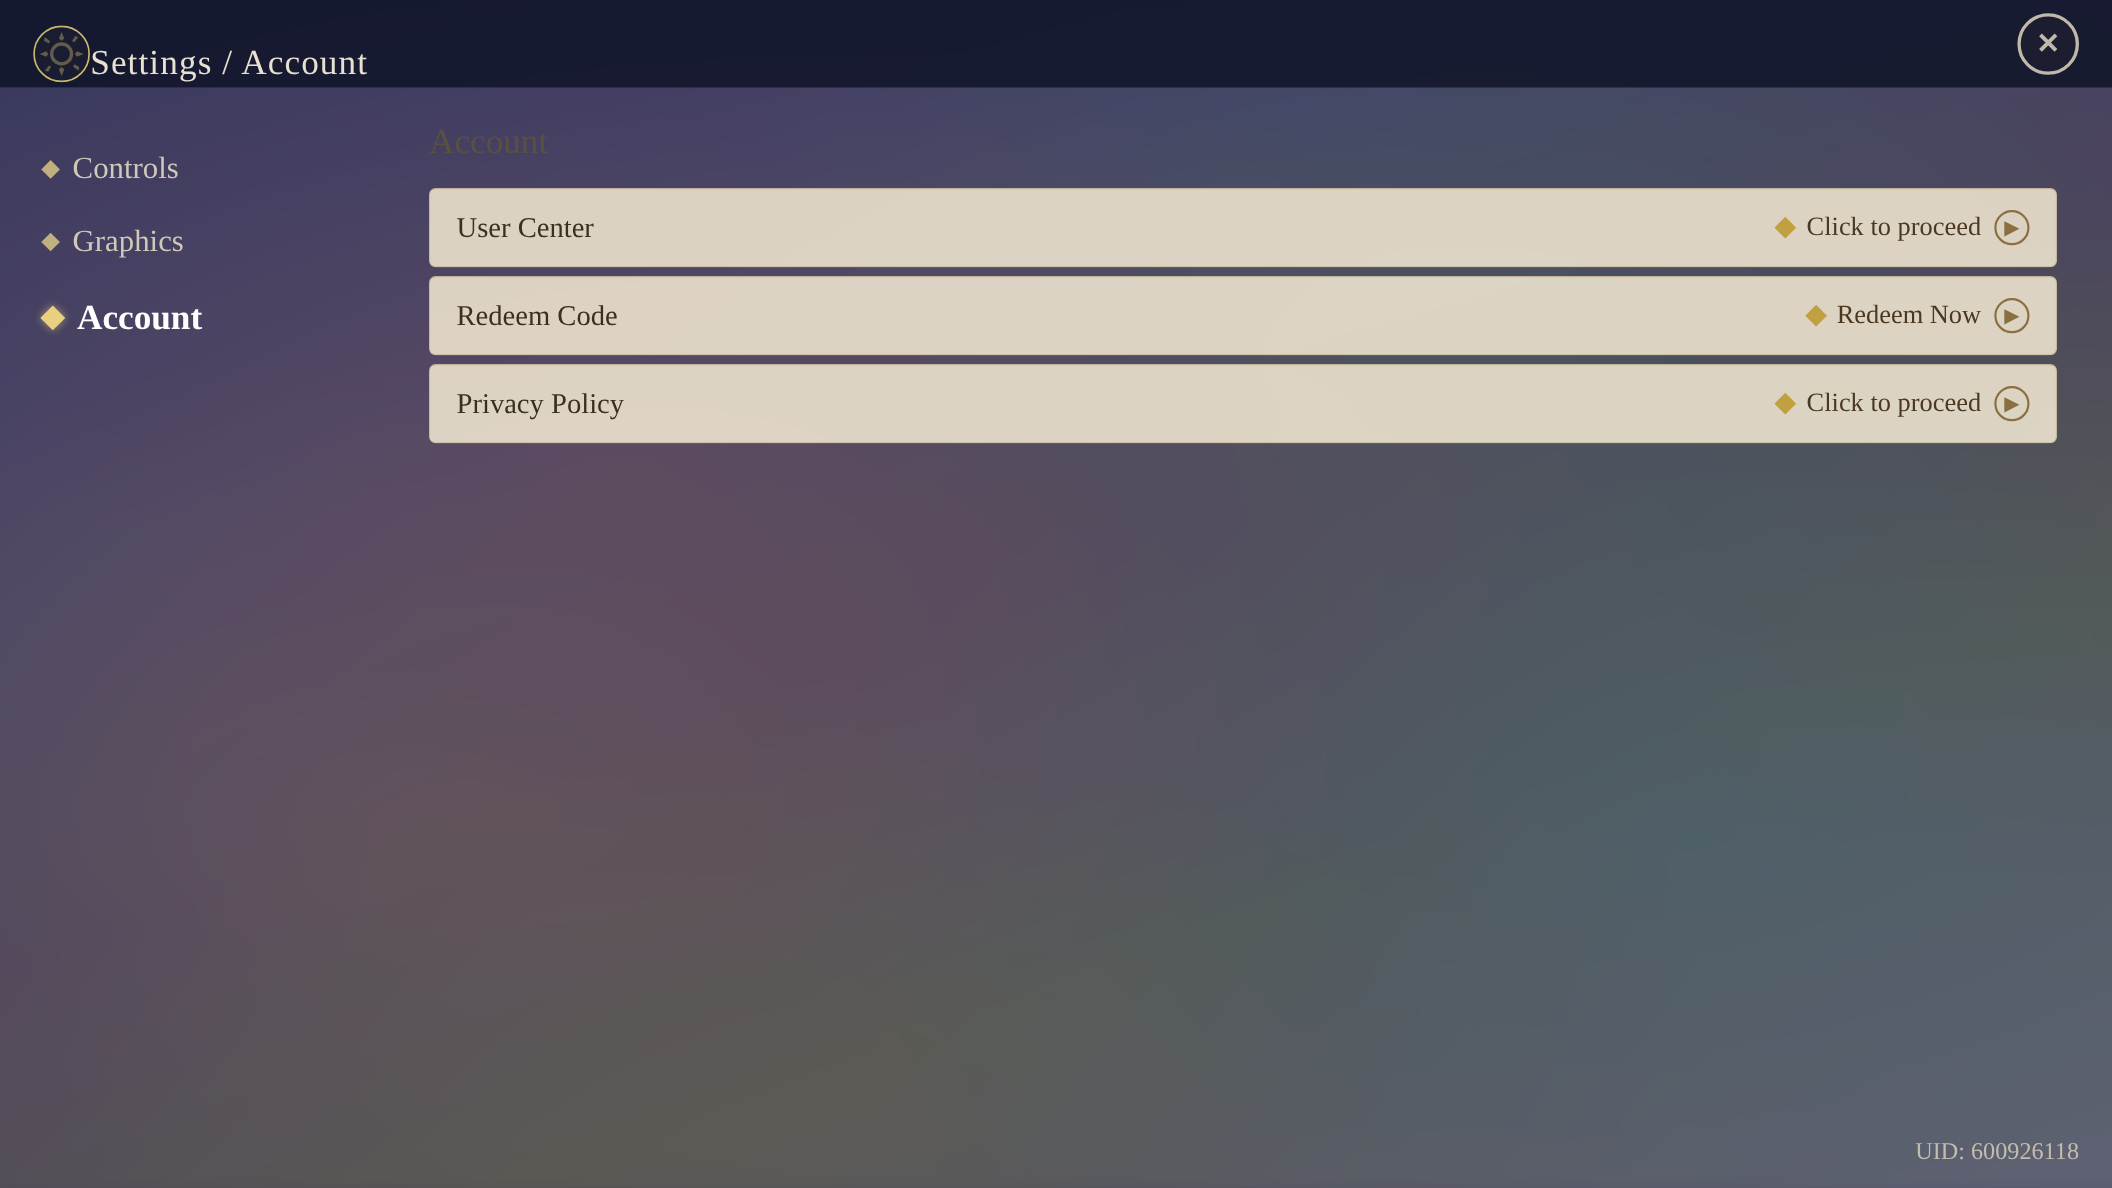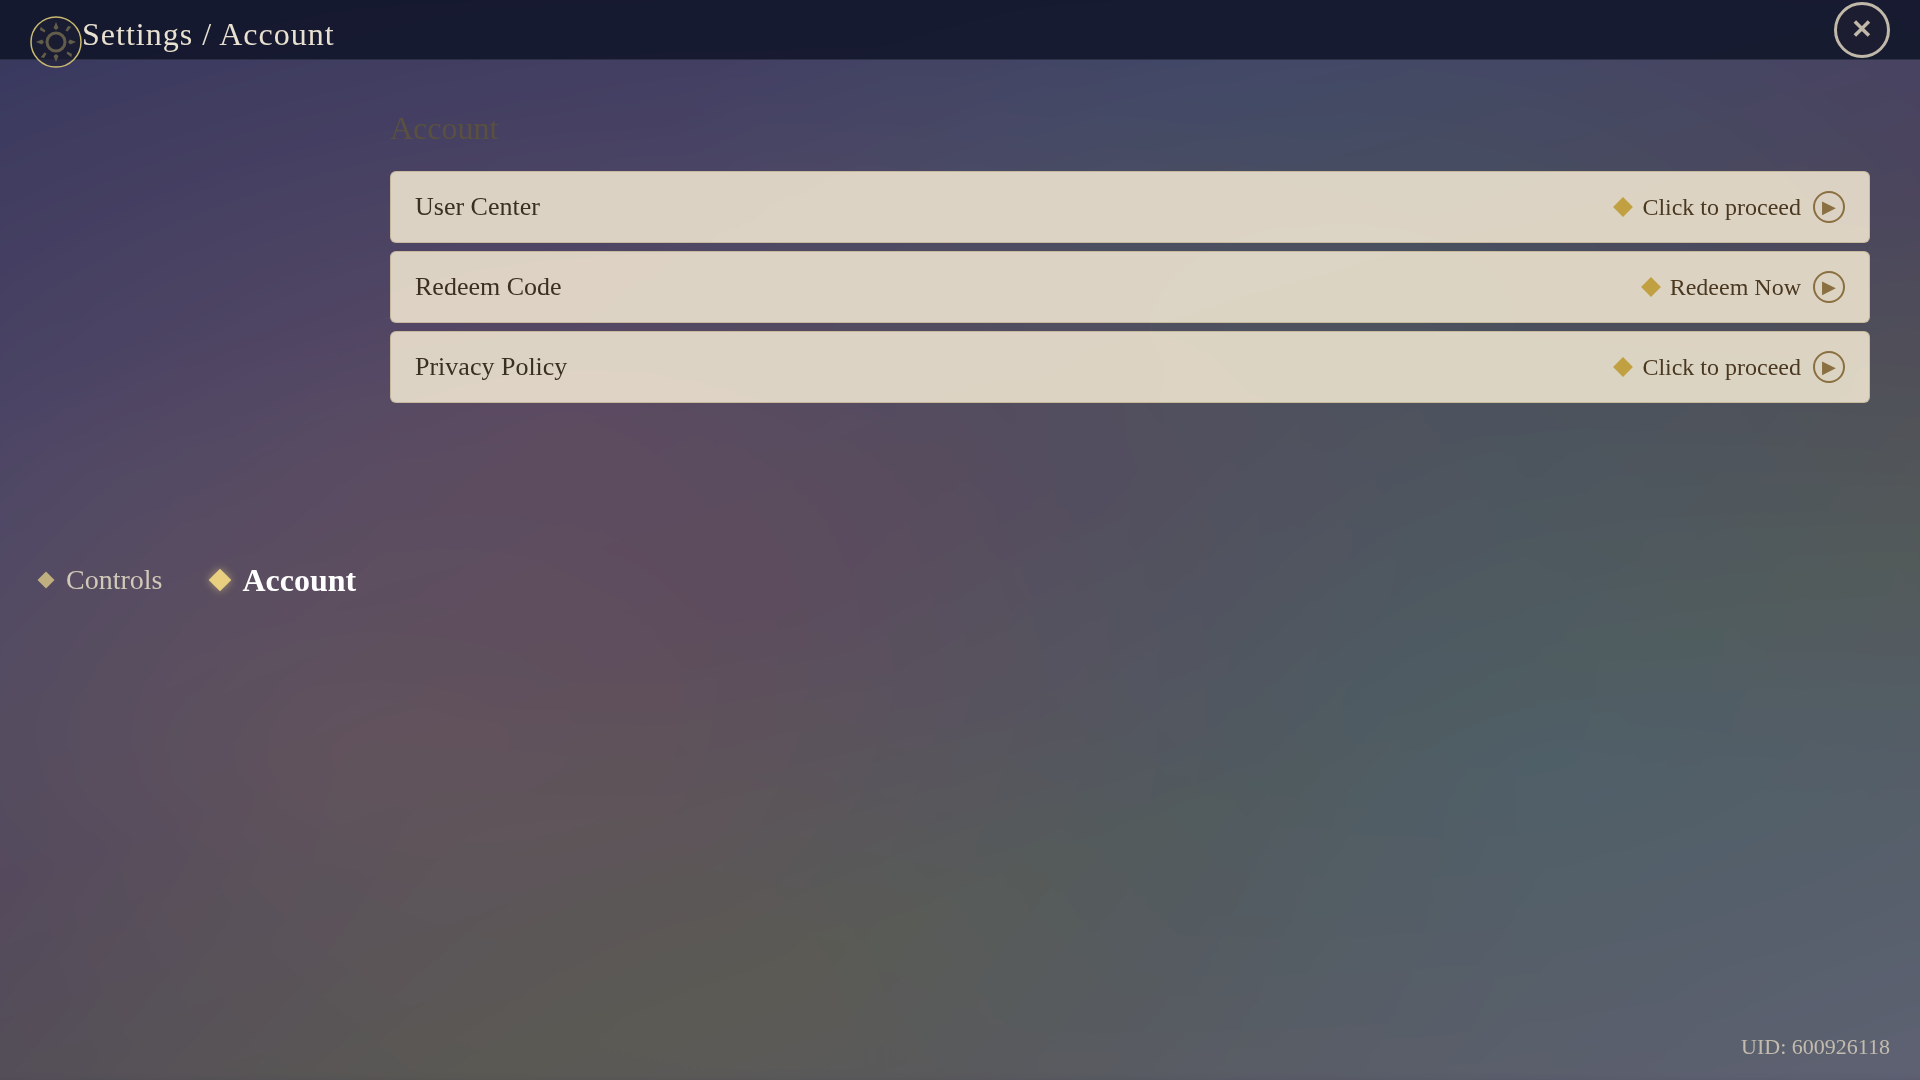--- a/index.html
+++ b/index.html
@@ -33,25 +33,25 @@
       inset: 0;
       background: rgba(20, 20, 40, 0.35);
     }
 
     
     .header {
       position: absolute;
       top: 0;
       left: 0;
       right: 0;
-      height: 60px;
+      height: 80px;
       background: rgba(15, 20, 40, 0.85);
       display: flex;
-      align-items: flex-start;
-      padding: 16px 30px;
+      align-items: flex-end;
+      padding: 4px 30px;
       border-bottom: 1px solid rgba(255,255,255,0.1);
       z-index: 10;
     }
 
     .header-title {
       color: #e8e0d0;
       font-size: 32px;
       font-weight: normal;
       letter-spacing: 1px;
     }
@@ -84,20 +84,21 @@
       bottom: 0;
       display: flex;
       z-index: 5;
     }
 
     
     .sidebar {
       width: 340px;
       padding: 46px 20px;
       display: flex;
+      flex-direction: column;
       gap: 10px;
     }
 
     .nav-item {
       display: flex;
       align-items: center;
       gap: 14px;
       padding: 12px 20px;
       color: #d0c8b8;
       font-size: 28px;
@@ -227,20 +228,24 @@
   <button class="close-btn">✕</button>
 </div>
 
 <div class="content">
 
   <nav class="sidebar">
   <div class="nav-item">
         <div class="nav-dot"></div>
         <span>Controls</span>
       </div>
+      <div class="nav-item">
+        <div class="nav-dot"></div>
+        <span>Graphics</span>
+      </div>
       <div class="nav-item active">
         <div class="nav-dot active-dot"></div>
         <span>Account</span>
       </div>
     </nav>
 
   <div class="main-panel">
     <h2 class="panel-title">Account</h2>
   <div class="settings-row">
         <span class="row-label">User Center</span>

